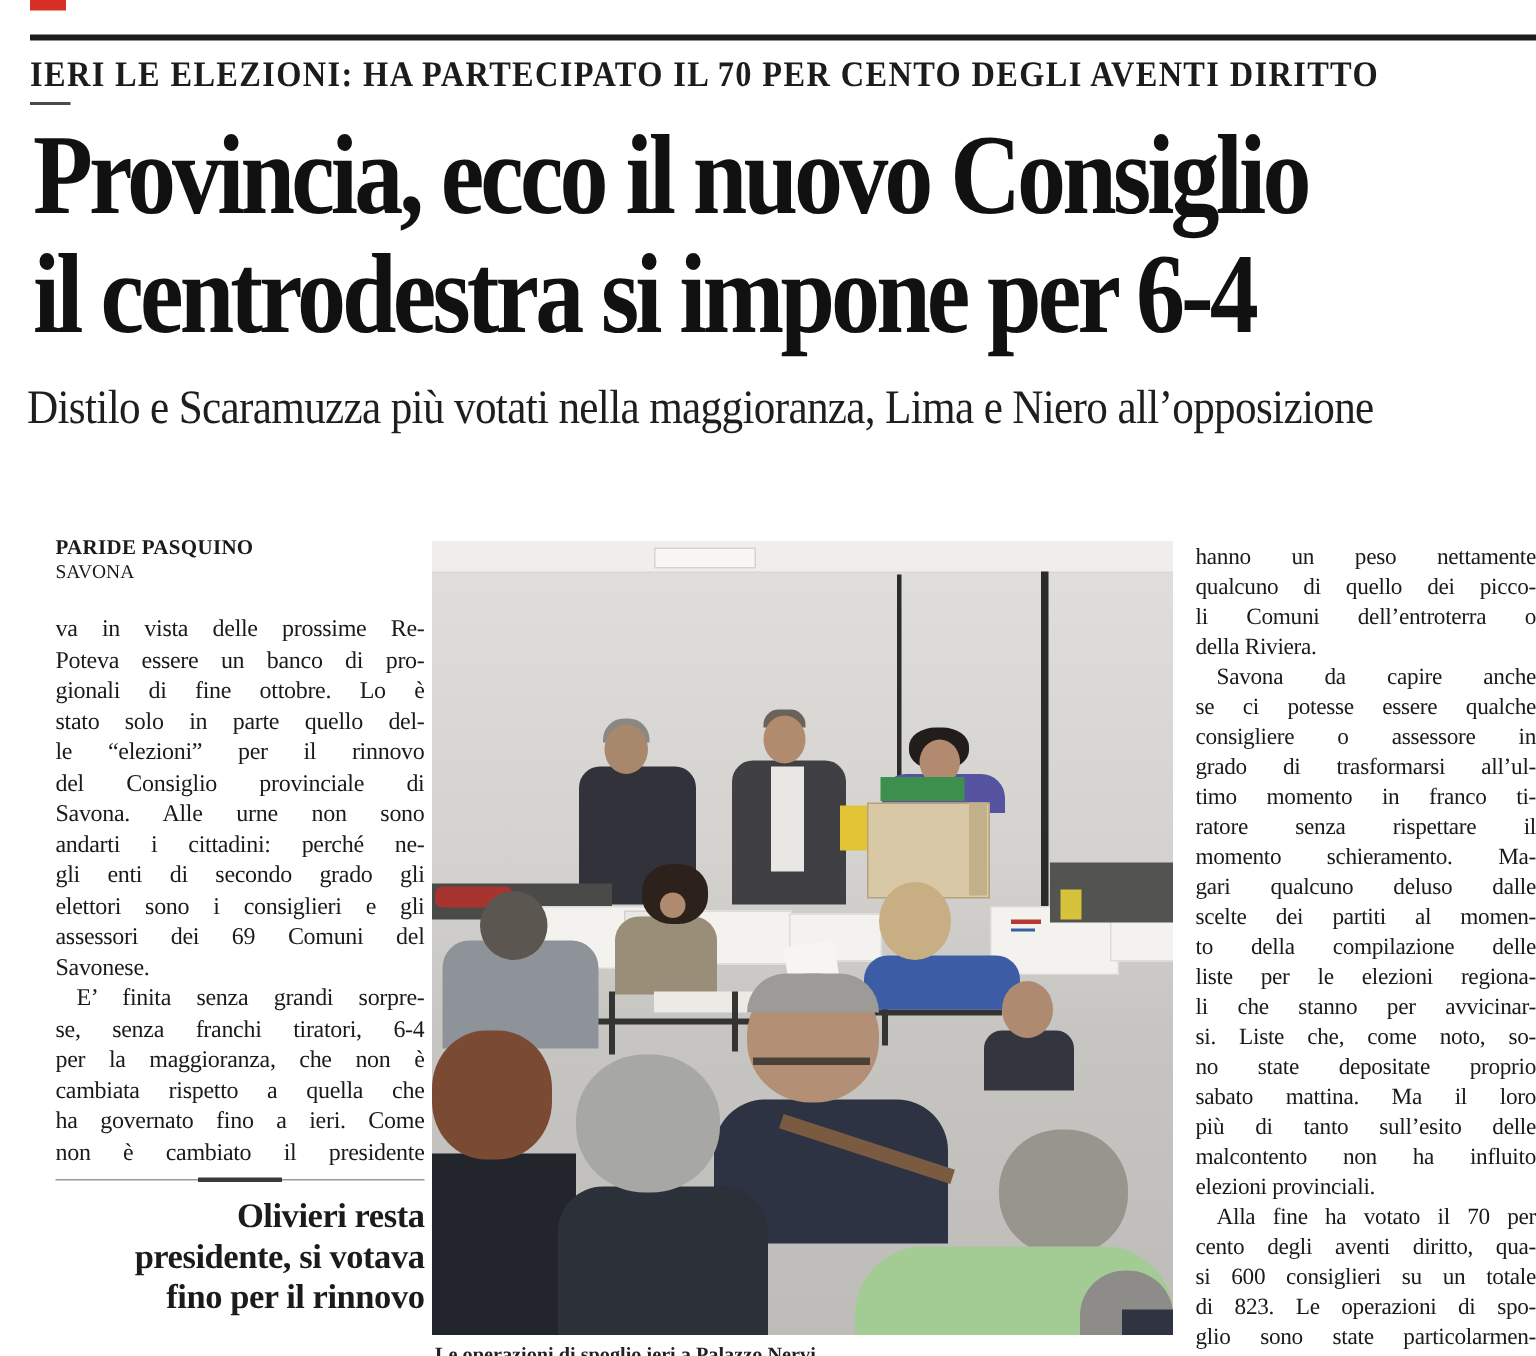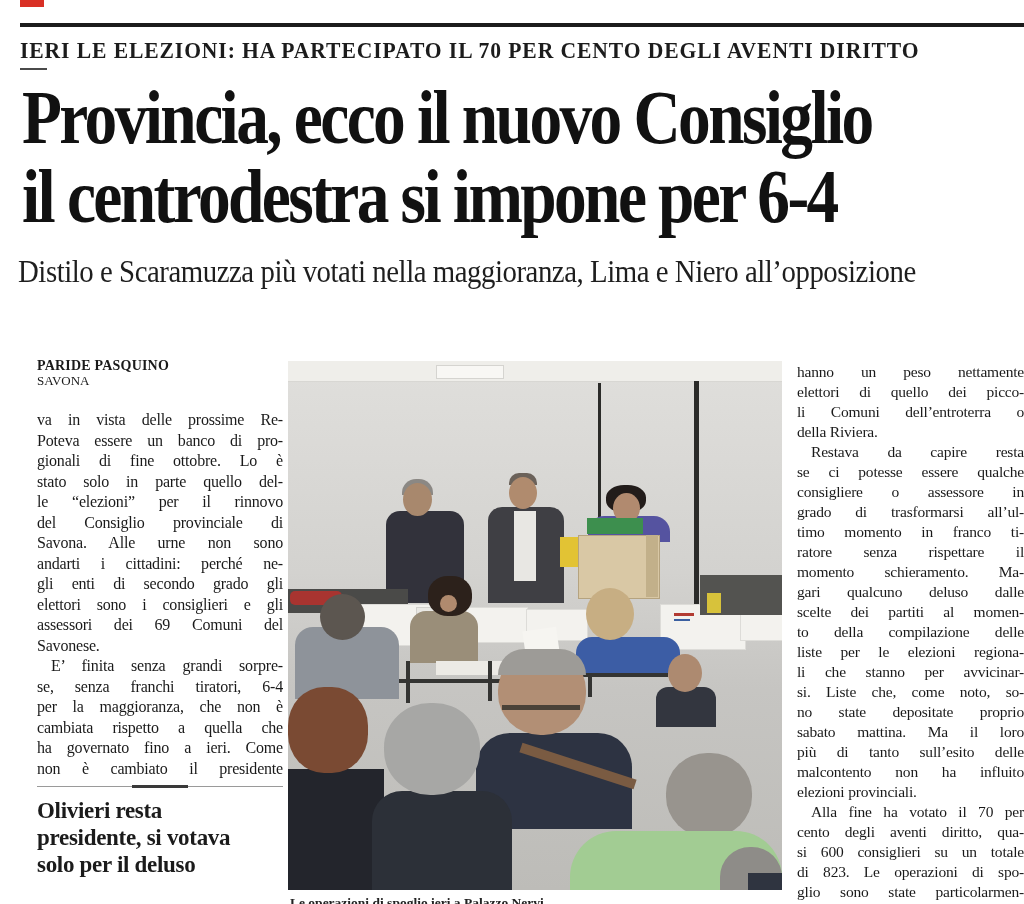--- a/index.html
+++ b/index.html
@@ -23,21 +23,21 @@
   .byline-location{font-size:13px;line-height:14px;margin-top:1px;}
   .body-block{margin-top:22px;}
   .bline{font-size:16px;line-height:20.5px;letter-spacing:-.2px;text-align:justify;text-align-last:justify;
          white-space:nowrap;overflow:hidden;}
   .right-col .bline{font-size:15.5px;line-height:20px;}
   .bline.end{text-align-last:left;}
   .bline.ind{text-indent:14px;}
 
   .pq-rule{position:absolute;left:37px;top:786px;width:246px;height:1px;background:#9a9a9a;}
   .pq-rule .pq-tick{position:absolute;left:95px;top:-1px;width:56px;height:3px;background:#3a3a3a;}
-  .pull-quote{position:absolute;left:37px;top:797px;width:246px;text-align:left;font-weight:bold;
+  .pull-quote{position:absolute;left:37px;top:797px;width:246px;text-align:right;font-weight:bold;
               font-size:23px;line-height:27px;letter-spacing:-.3px;color:#1b1b1b;}
 
   .right-col{position:absolute;left:797px;top:358px;width:227px;}
   .right-col .body-block{margin-top:4px;}
 
   .caption{position:absolute;left:290px;top:895px;width:494px;font-size:13.5px;font-weight:bold;color:#222;}
 
   
   .photo{position:absolute;left:288px;top:361px;width:494px;height:529px;overflow:hidden;
          background:linear-gradient(#e0dfdc 0%,#d3d2cf 40%,#c6c5c2 62%,#bdbcb8 100%);}
@@ -150,21 +150,21 @@
         <div class="bline">non è cambiato il presidente</div>
       </div>
   </div>
 
   <div class="pq-rule">
     <div class="pq-tick"></div>
   </div>
   <div class="pull-quote">
       <div class="pq-line">Olivieri resta</div>
       <div class="pq-line">presidente, si votava</div>
-      <div class="pq-line">solo per il deluso</div>
+      <div class="pq-line">fino per il rinnovo</div>
     </div>
 
   <div class="photo" title="Spoglio elettorale in sala: tre scrutatori in piedi al tavolo con urna di cartone, pubblico seduto di spalle">
     <div class="ph ceiling"></div>
     <div class="ph lightfx"></div>
     <div class="ph pole1"></div>
     <div class="ph pole2"></div>
 
     <div class="ph man1-body"></div>
     <div class="ph man1-hair"></div>
@@ -223,24 +223,24 @@
     <div class="ph gcurly-head"></div>
     <div class="ph polo-head"></div>
     <div class="ph polo-shirt"></div>
     <div class="ph corner-head"></div>
     <div class="ph corner-shoulder"></div>
   </div>
 
   <div class="right-col">
     <div class="body-block">
         <div class="bline">hanno un peso nettamente</div>
-        <div class="bline">elettori di quello dei picco-</div>
+        <div class="bline">qualcuno di quello dei picco-</div>
         <div class="bline">li Comuni dell’entroterra o</div>
         <div class="bline end">della Riviera.</div>
-        <div class="bline ind">Restava da capire resta</div>
+        <div class="bline ind">Savona da capire anche</div>
         <div class="bline">se ci potesse essere qualche</div>
         <div class="bline">consigliere o assessore in</div>
         <div class="bline">grado di trasformarsi all’ul-</div>
         <div class="bline">timo momento in franco ti-</div>
         <div class="bline">ratore senza rispettare il</div>
         <div class="bline">momento schieramento. Ma-</div>
         <div class="bline">gari qualcuno deluso dalle</div>
         <div class="bline">scelte dei partiti al momen-</div>
         <div class="bline">to della compilazione delle</div>
         <div class="bline">liste per le elezioni regiona-</div>

